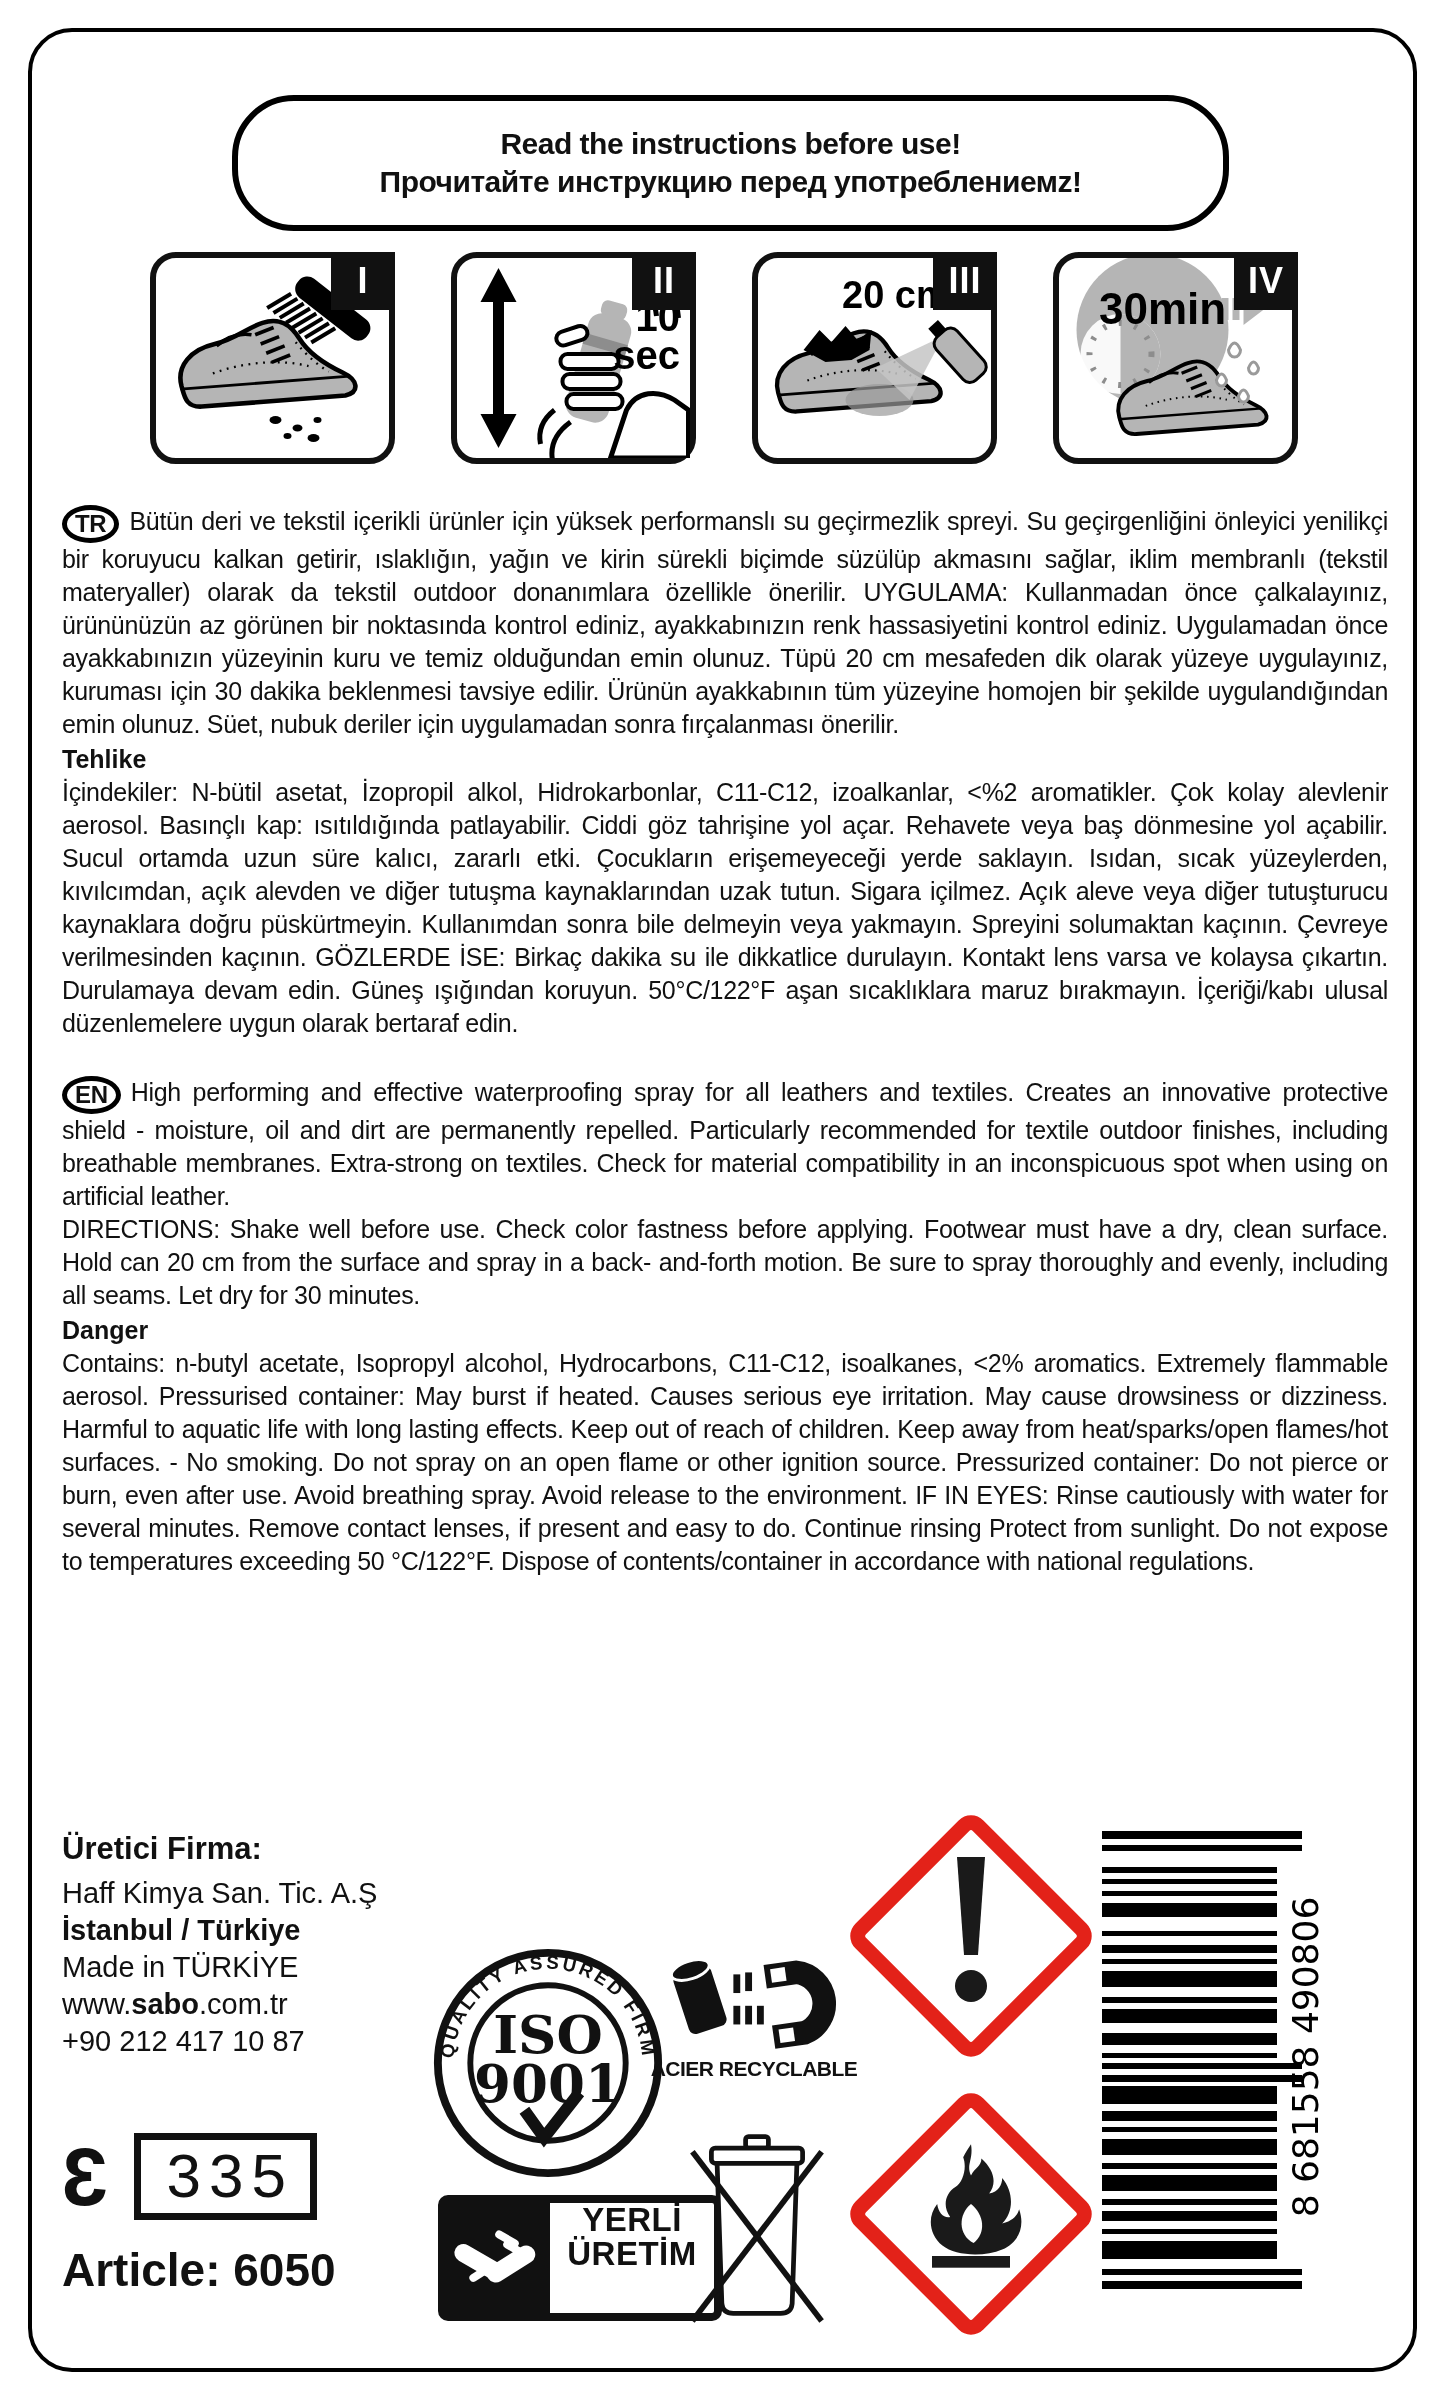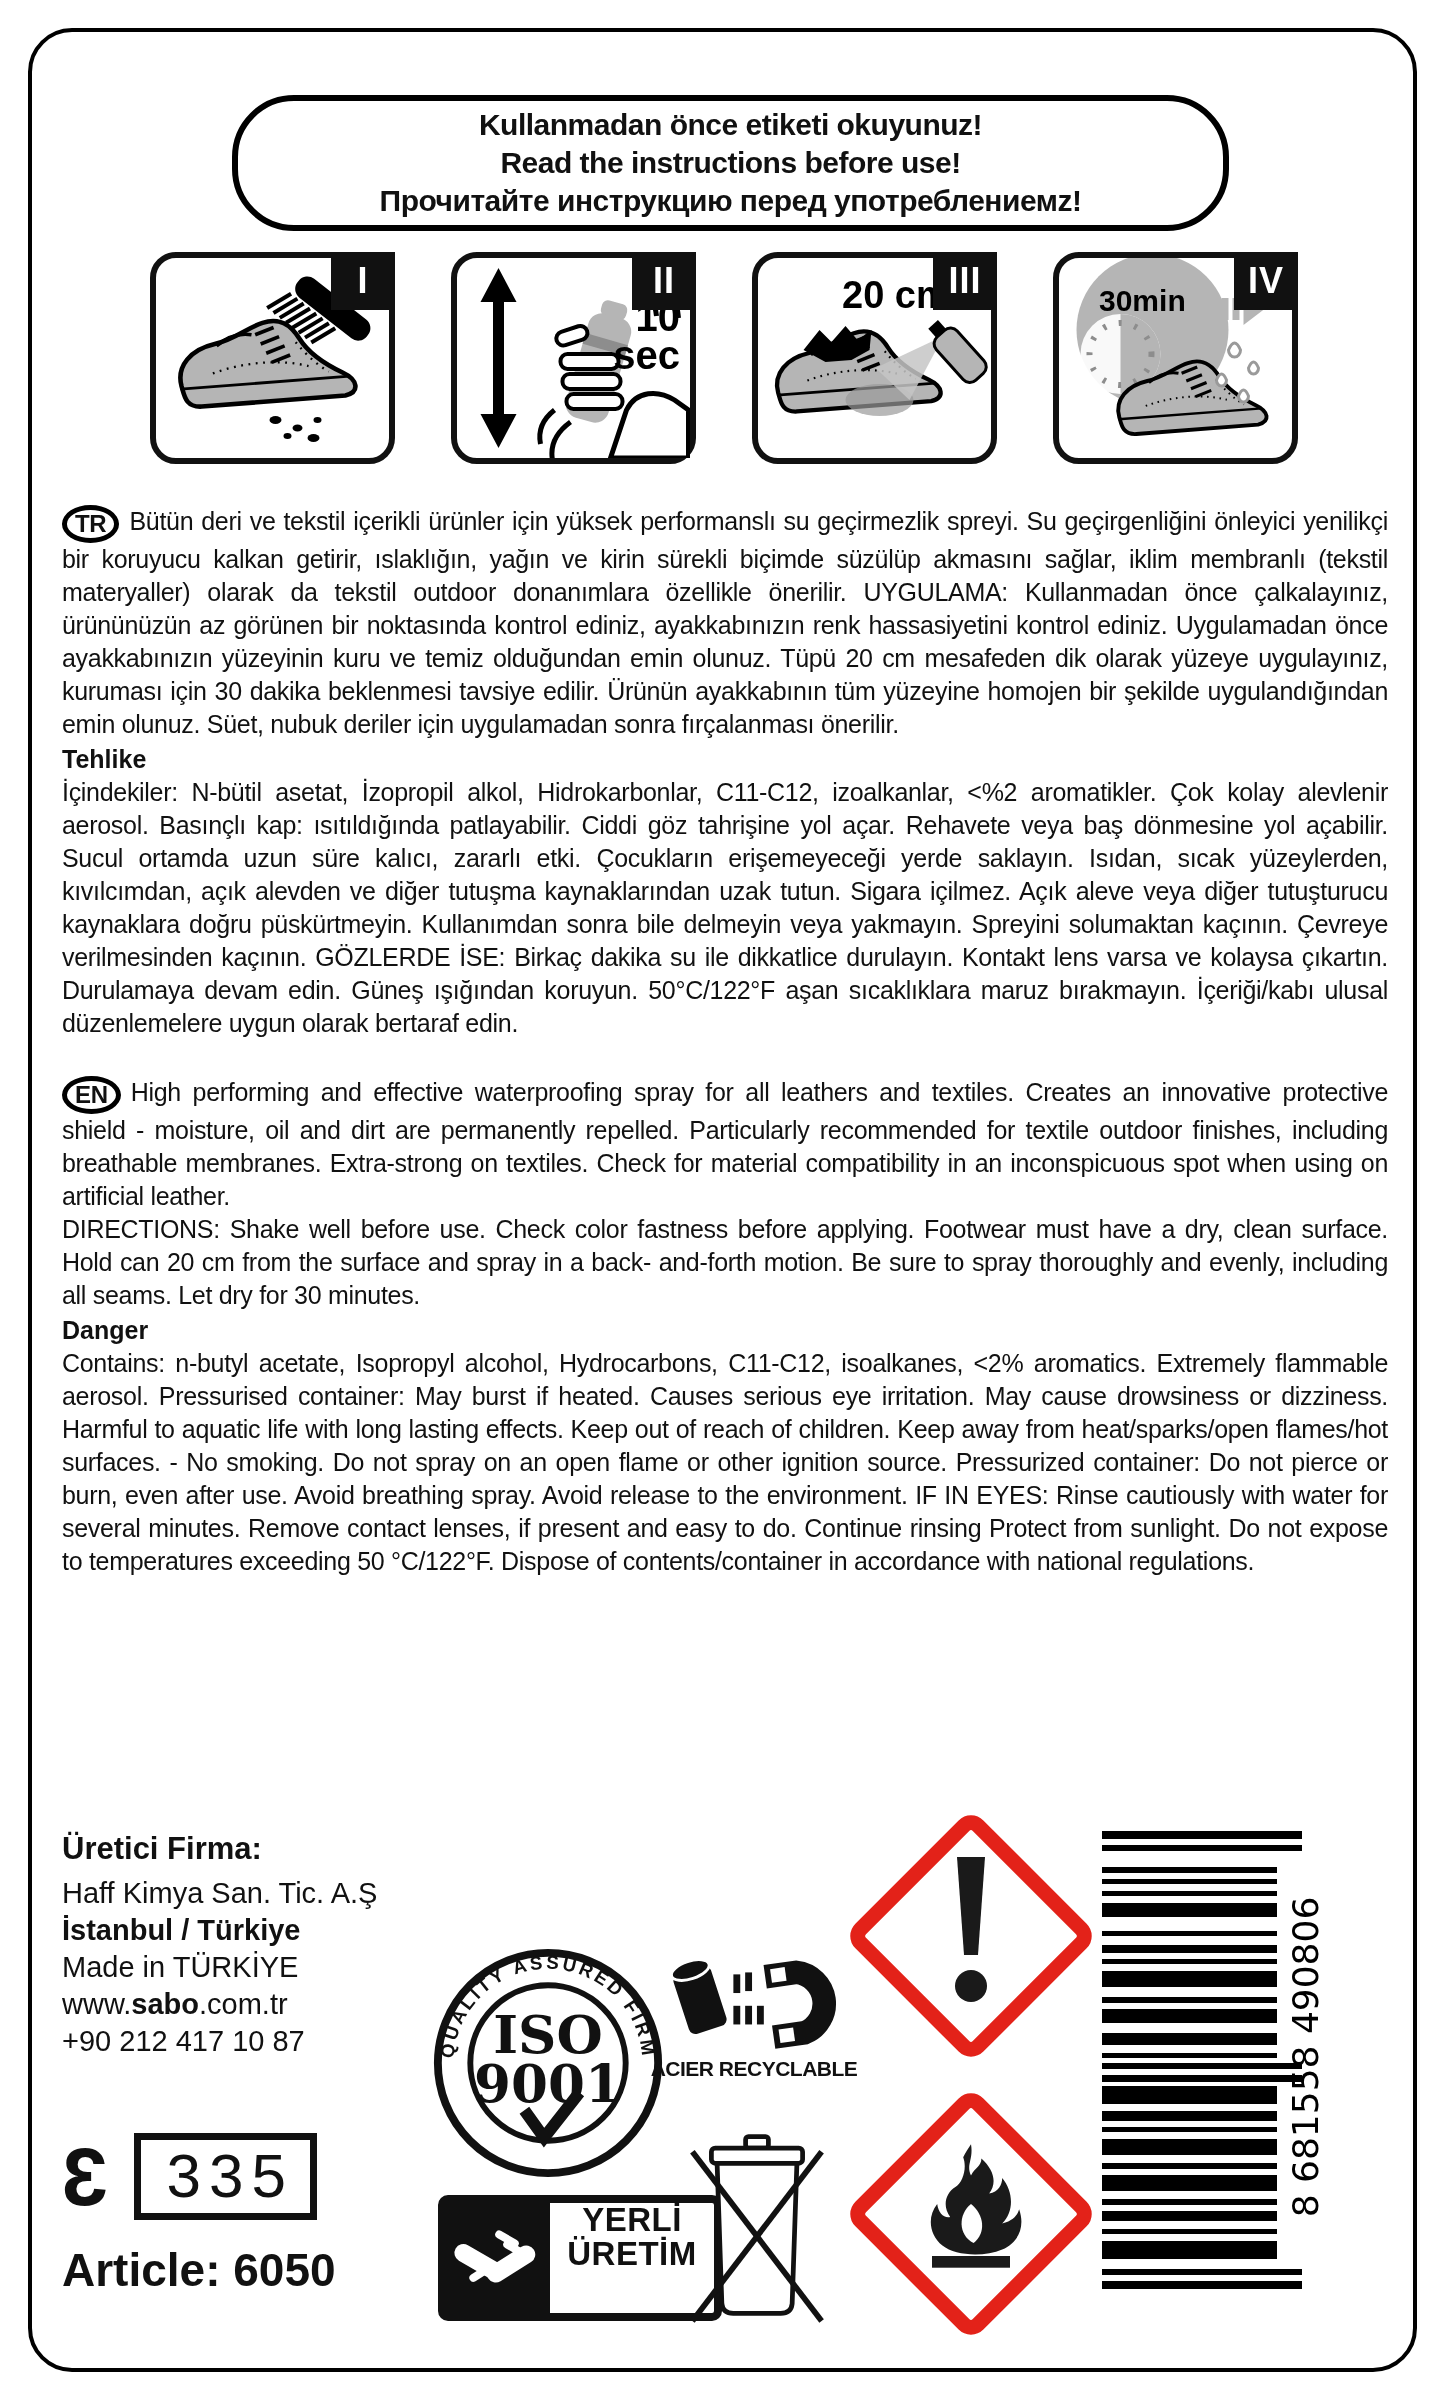--- a/index.html
+++ b/index.html
@@ -13,21 +13,21 @@
 
   
   .pictos{position:absolute;left:150px;top:252px;width:1148px;height:212px;display:flex;gap:56px;}
   .picto{position:relative;flex:1;border:6px solid #111;border-radius:26px;background:#fff;}
   .picto svg{position:absolute;left:0;top:0;width:100%;height:100%;}
   .picto .tag{position:absolute;top:-6px;right:-6px;width:64px;height:58px;background:#111;color:#fff;
     display:flex;align-items:center;justify-content:center;font-weight:bold;font-size:36px;letter-spacing:1px;}
   .cap{position:absolute;font-weight:bold;color:#000000;}
   .cap-10{right:10px;top:40px;font-size:40px;line-height:38px;text-align:right;}
   .cap-20{left:84px;top:16px;font-size:38px;}
-  .cap-30{left:40px;top:26px;font-size:30px;}
+  .cap-30{left:40px;top:26px;font-size:44px;}
 
   
   .text-main{position:absolute;left:62px;top:505px;width:1326px;}
   .para{font-size:25px;line-height:1.32;text-align:justify;letter-spacing:-0.3px;}
   .lang-badge{display:inline-block;border:5px solid #000;border-radius:50%;padding:0px 8px;font-weight:bold;
     font-size:24px;line-height:28px;margin-right:10px;vertical-align:-2px;}
   .sec-head{font-size:25px;font-weight:bold;line-height:1.32;margin-top:2px;}
   .gap36{height:36px;}
 
   
@@ -74,21 +74,20 @@
       <path d="M62 52 C74 42 88 38 100 40" fill="none" stroke="#000" stroke-width="4"></path>
       <path d="M58 82 C90 70 130 66 162 74" fill="none" stroke="#000" stroke-width="2.5" stroke-dasharray="2 6"></path>
       <path d="M148 48 C158 60 170 72 184 80" fill="none" stroke="#000" stroke-width="2.5" stroke-dasharray="2 6"></path>
     </g>
   </defs>
 </svg>
 
 <div class="frame"></div>
 
 <div class="header-pill">
-  <div>Kullanmadan önce etiketi okuyunuz!</div>
   <div>Read the instructions before use!</div>
   <div>Прочитайте инструкцию перед употреблениемz!</div>
 </div>
 
 <div class="pictos">
 
   <div class="picto">
     <svg viewBox="0 0 230 200">
       <use href="#shoe" transform="translate(2,40) scale(0.92)"></use>
       <g transform="translate(148,14) rotate(38)">

